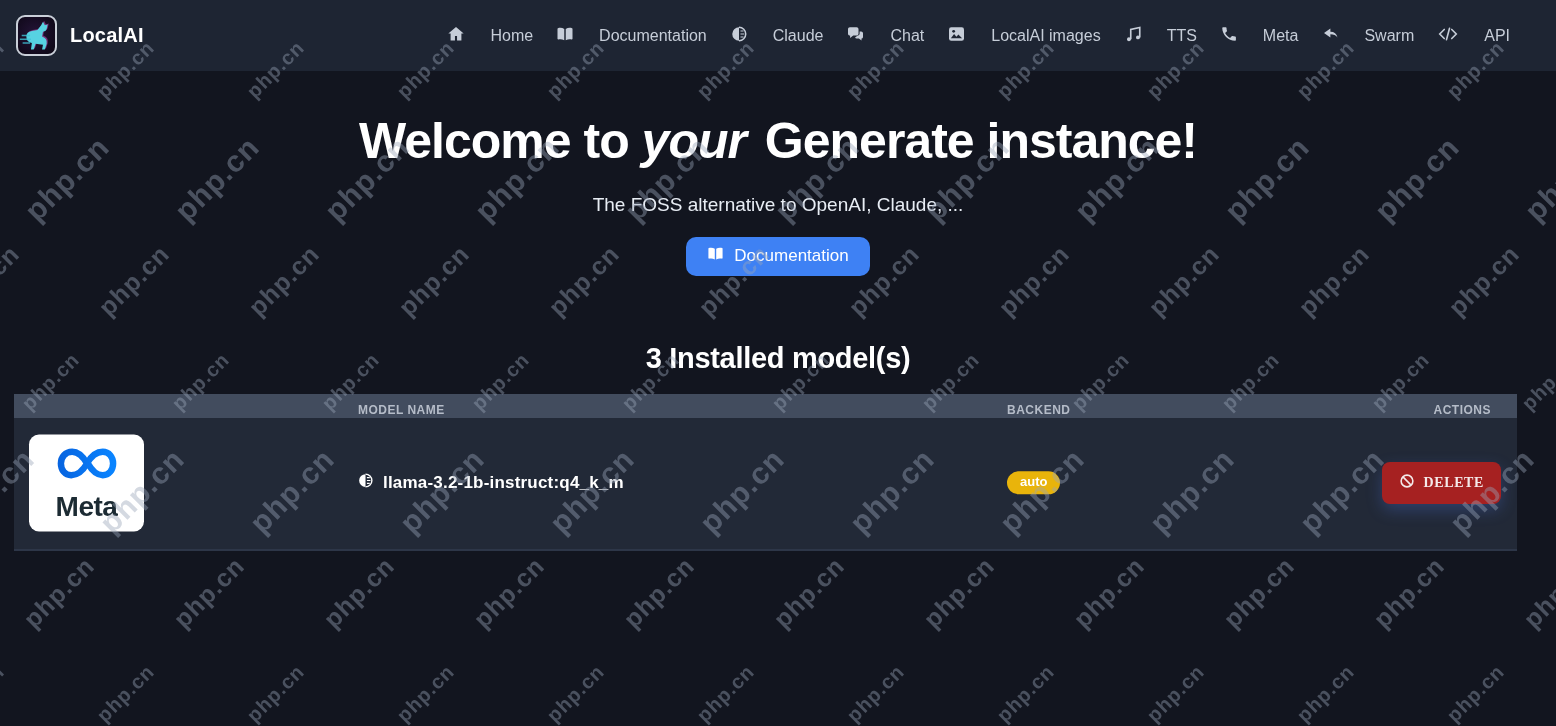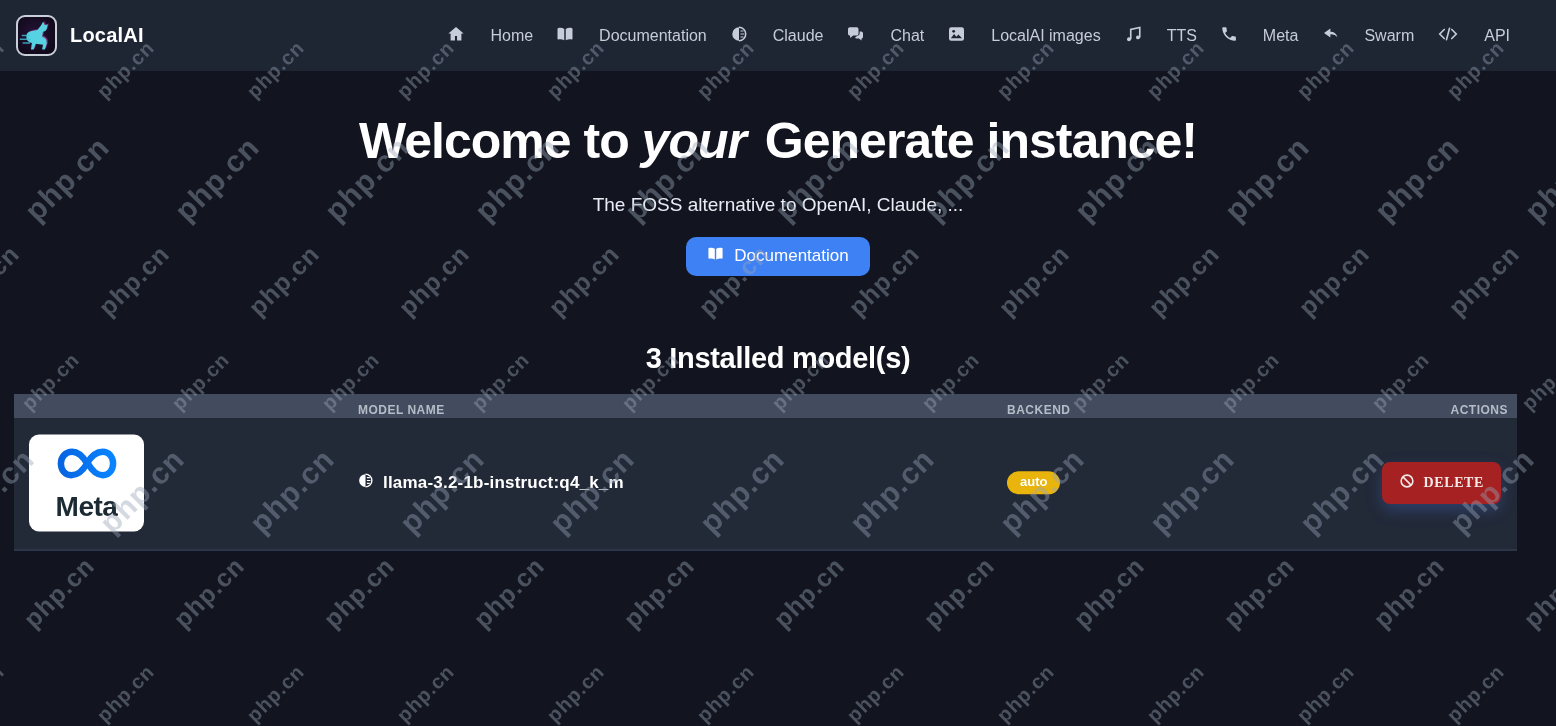--- a/index.html
+++ b/index.html
@@ -91,21 +91,21 @@
   }
   .th {
     position: absolute;
     top: 0; line-height: 32px;
     font-size: 12px; font-weight: bold;
     letter-spacing: 0.5px;
     color: #b5bcc8;
   }
   .th-model   { left: 344px; }
   .th-backend { left: 993px; }
-  .th-actions { right: 9px; text-align: right; }
+  .th-actions { right: 26px; text-align: right; }
 
   .trow {
     height: 133px;
     background: #222937;
     border-bottom: 2px solid #2d3648;
     position: relative;
   }
   .vendor-card {
     position: absolute; left: 15px; top: 50%; transform: translateY(-50%);
     width: 115px; height: 97px;

